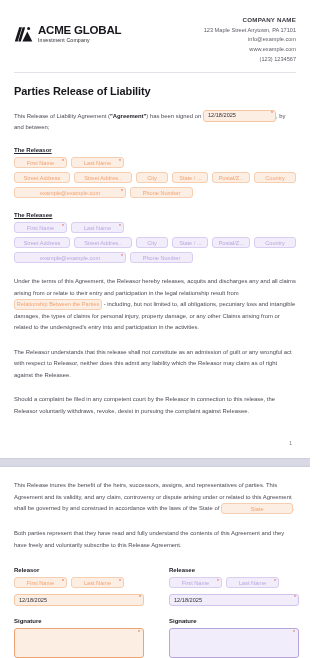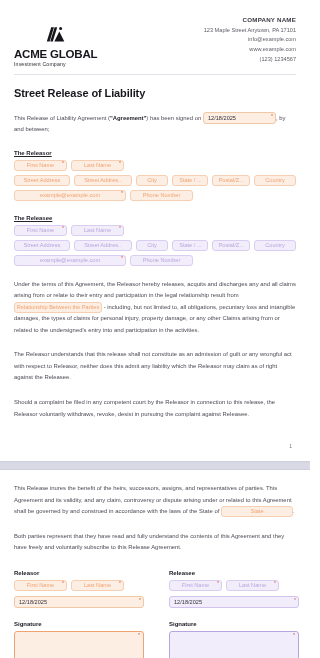--- a/index.html
+++ b/index.html
@@ -18,21 +18,21 @@
   .page-inner { padding: 0 14px; }
 
   
   .letterhead {
     display: flex;
     align-items: flex-start;
     justify-content: space-between;
     padding: 14px 14px 0 14px;
     min-height: 48px;
   }
-  .logo-block { display: flex; align-items: center; gap: 5px; padding-top: 11px; flex-direction: column; }
+  .logo-block { display: flex; align-items: center; gap: 5px; padding-top: 11px; }
   .logo-mark { width: 19px; height: 19px; position: relative; flex: none; }
   .logo-text { line-height: 1; }
   .logo-name {
     font-size: 11.5px; font-weight: bold; color: #16161c;
     letter-spacing: -0.2px; display: block;
   }
   .logo-sub {
     font-size: 5.2px; color: #2b2b33; letter-spacing: 0.15px;
     display: block; margin-top: 1.5px;
   }
@@ -156,21 +156,21 @@
       <span class="company-name">COMPANY NAME</span>
       <span class="company-line">123 Maple Street Anytown, PA 17101</span>
       <span class="company-line">info@example.com</span>
       <span class="company-line">www.example.com</span>
       <span class="company-line">(123) 1234567</span>
     </div>
   </div>
   <div class="rule"></div>
 
   <div class="page-inner">
-    <h1 class="doc-title">Street Release of Liability</h1>
+    <h1 class="doc-title">Parties Release of Liability</h1>
 
     <p class="body">
       <span>This Release of Liability Agreement (</span><b>"Agreement"</b><span>) has been signed on </span><span class="field f-o filled w-date-top">
           <span>12/18/2025</span>
           <span class="star">*</span>
         </span><span>, by and between;</span>
     </p>
 
     <span class="section-label">The Releasor</span>
     <div class="field-row">

